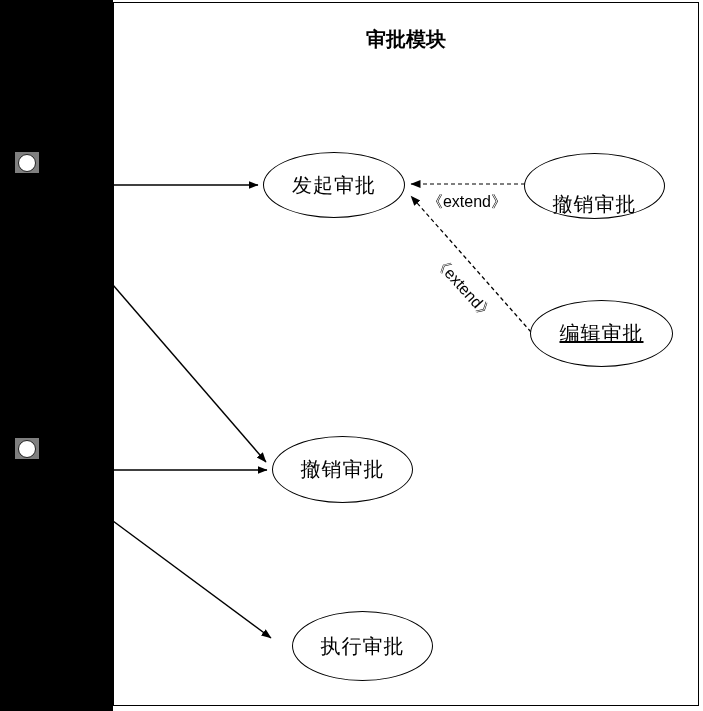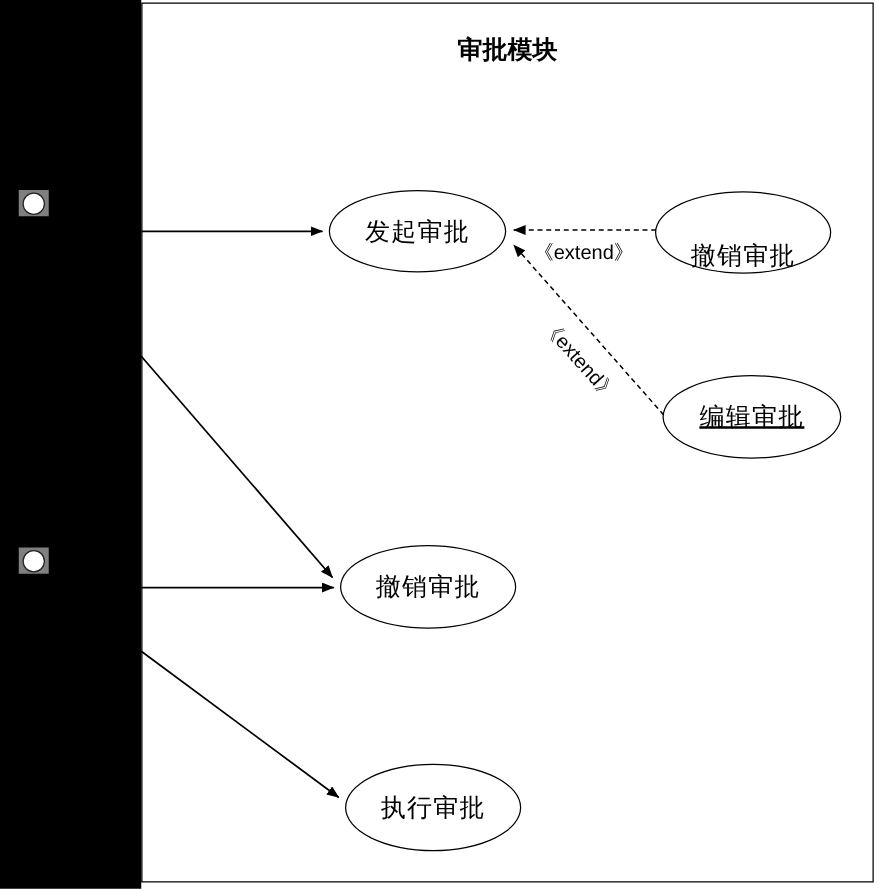--- a/index.html
+++ b/index.html
@@ -90,18 +90,18 @@
 </div>
 <div class="usecase" style="left:524px;top:153px;width:141px;height:66px;align-items:flex-end;">
   <span>撤销审批</span>
 </div>
 <div class="usecase" style="left:530px;top:300px;width:143px;height:67px;text-decoration:underline;">
   <span>编辑审批</span>
 </div>
 <div class="usecase" style="left:272px;top:436px;width:141px;height:67px;">
   <span>撤销审批</span>
 </div>
-<div class="usecase" style="left:276px;top:611px;width:141px;height:70px;">
+<div class="usecase" style="left:292px;top:611px;width:141px;height:70px;">
   <span>执行审批</span>
 </div>
 
 <div class="edge-label" style="left:417px;top:192px;width:100px;">《extend》</div>
 <div class="edge-label rot" style="left:413px;top:278px;width:100px;">《extend》</div>
 
 </body></html>

